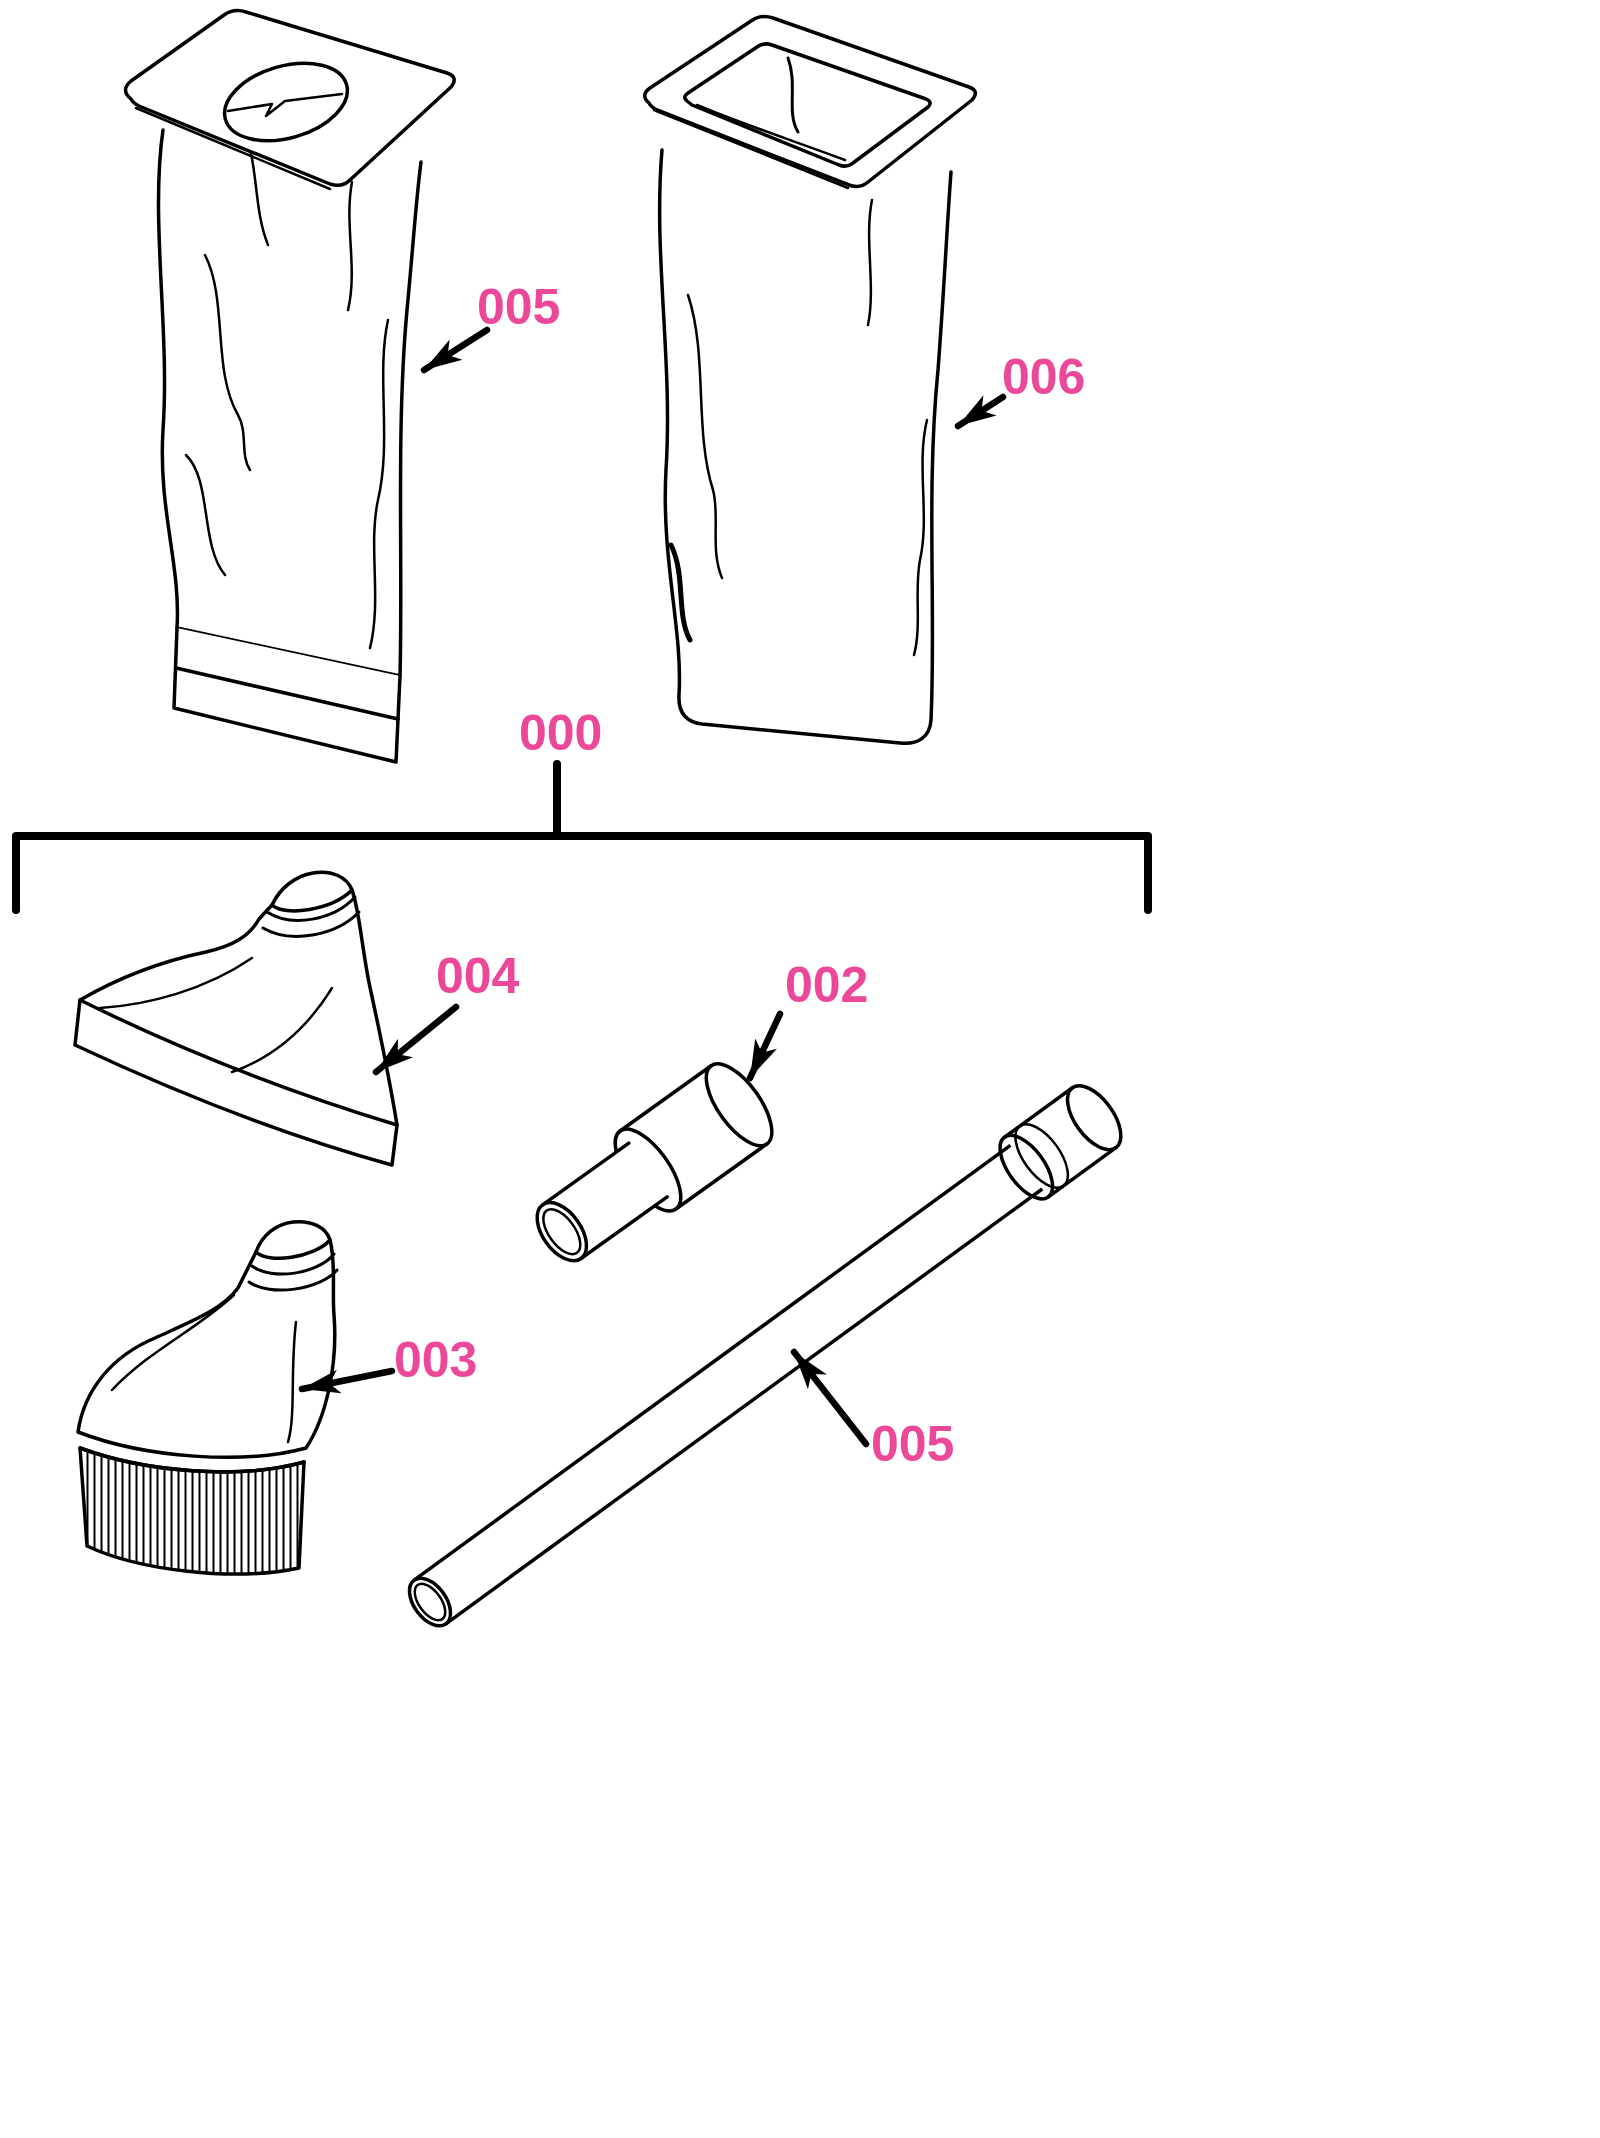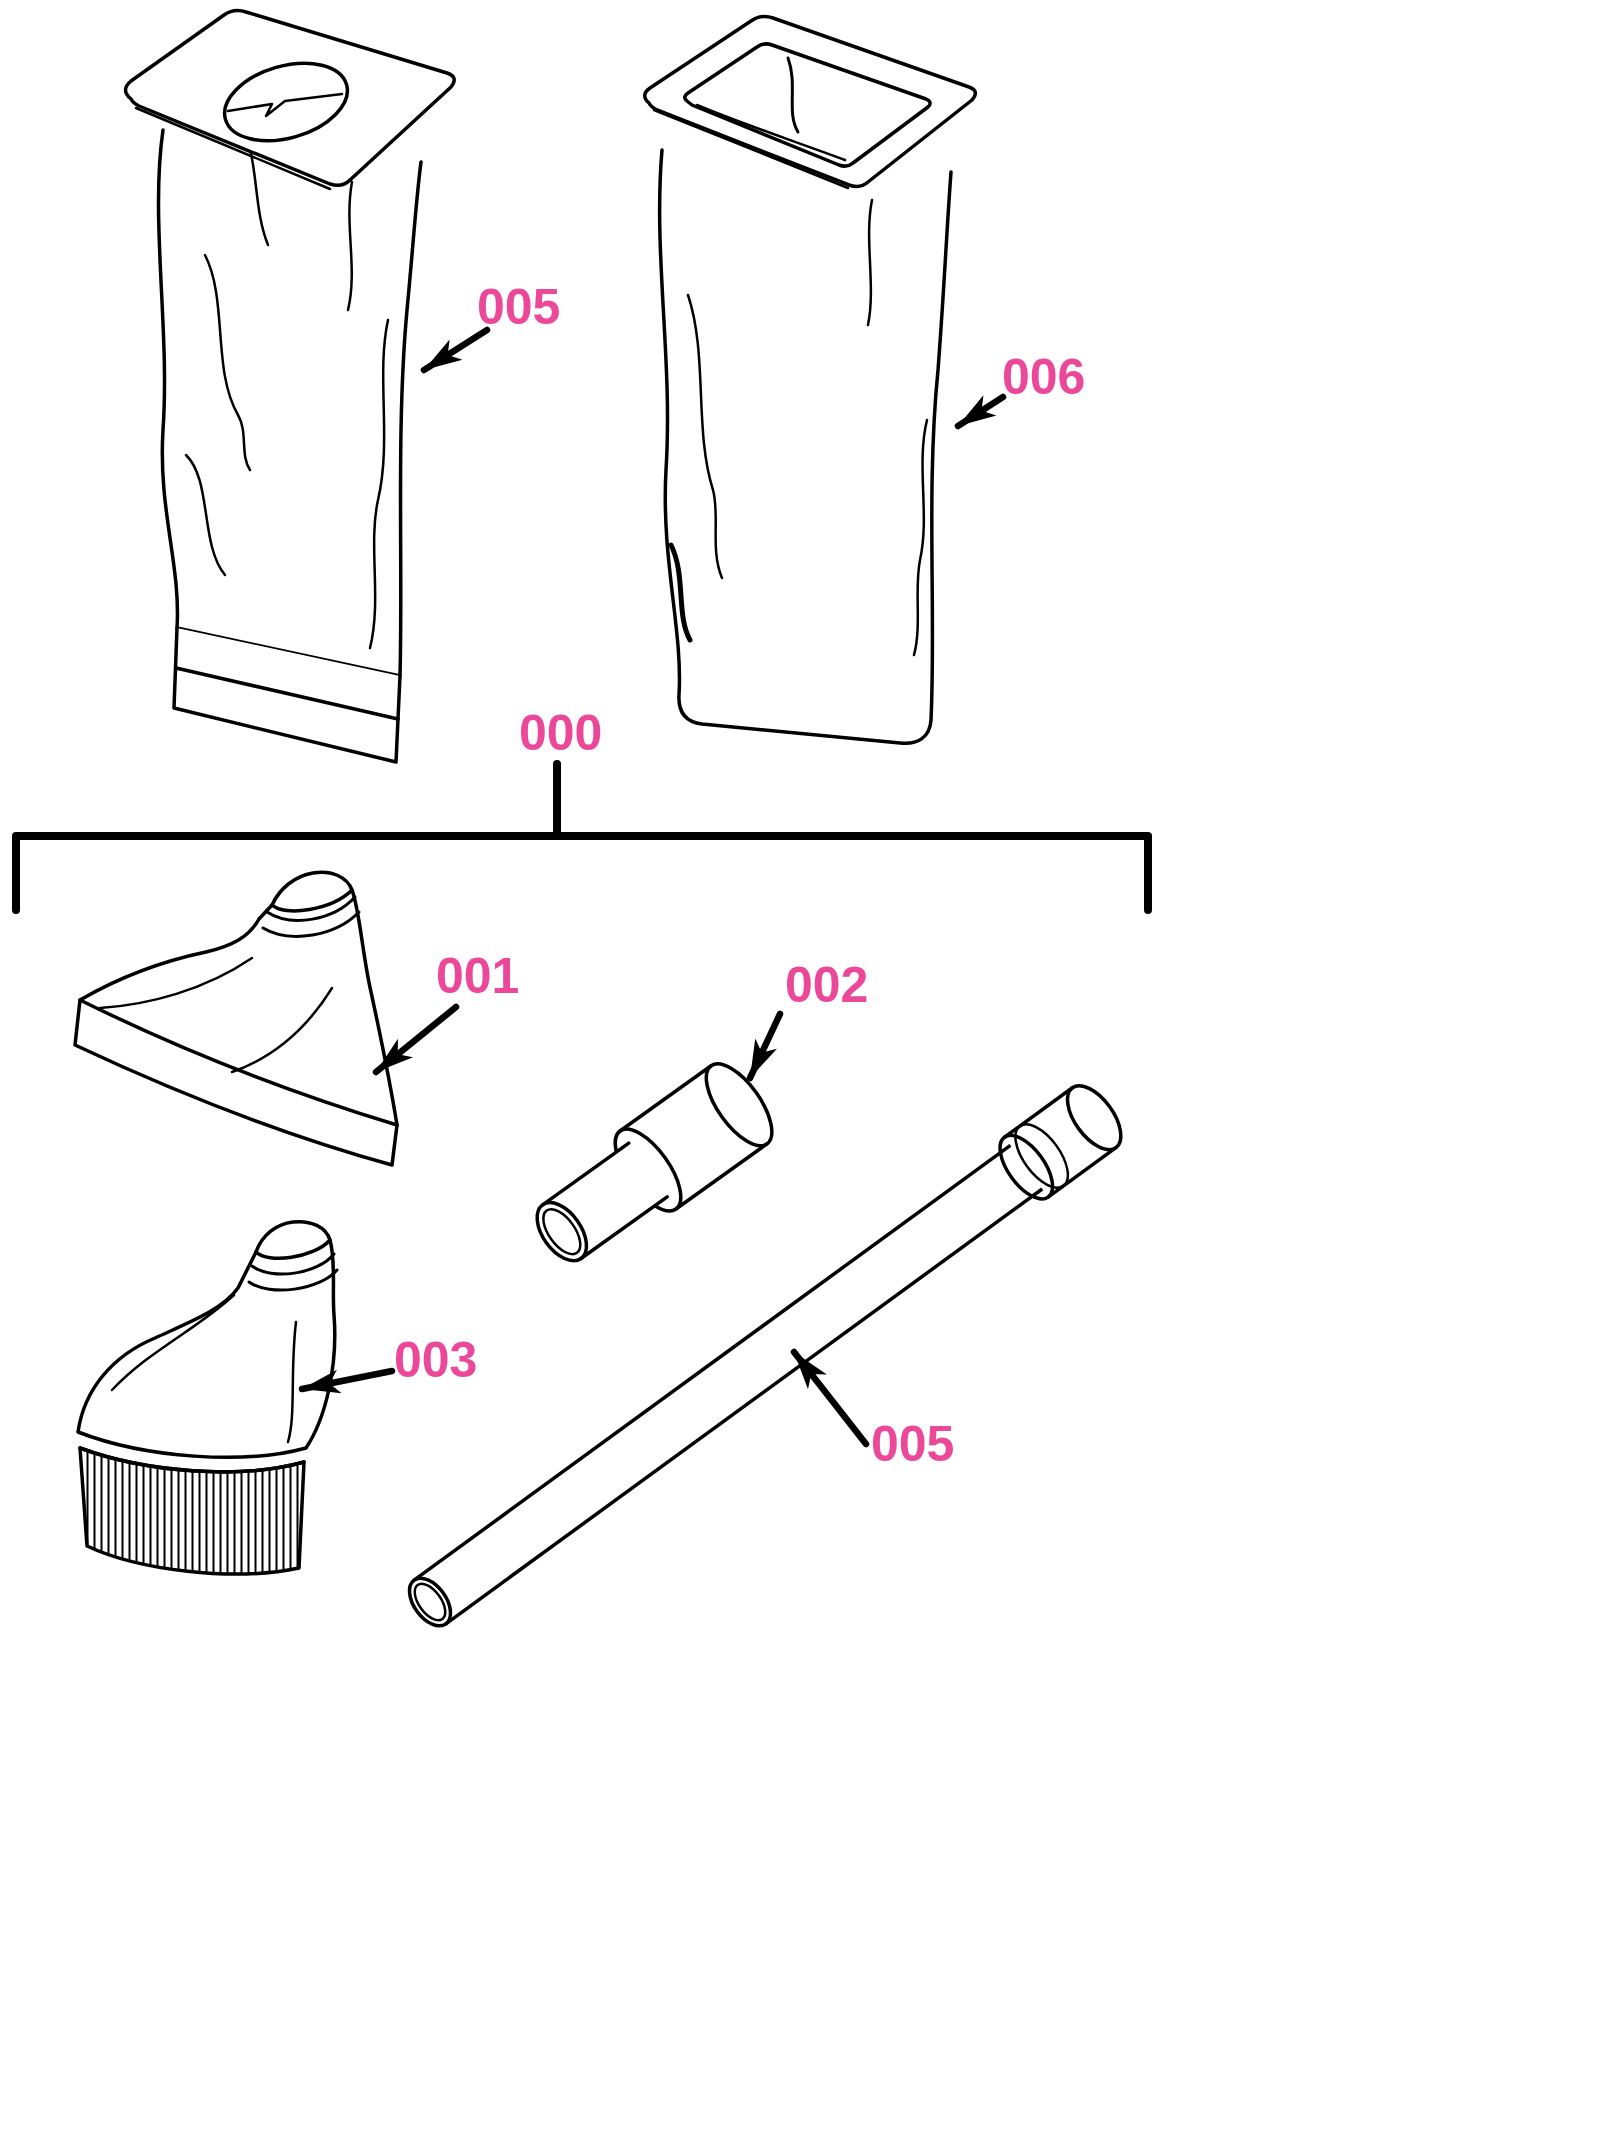--- a/index.html
+++ b/index.html
@@ -145,18 +145,18 @@
         <path d="M 392,1371 L 302,1389" marker-end="url(#ah)"></path>
         <path d="M 866,1444 L 794,1352" marker-end="url(#ah)"></path>
       </g>
 
     </g>
   </svg>
 
   <div class="callout" style="left:477px; top:282px;">005</div>
   <div class="callout" style="left:1002px; top:352px;">006</div>
   <div class="callout" style="left:519px; top:697px;margin-top:11px;">000</div>
-  <div class="callout" style="left:436px; top:951px;">001</div>
+  <div class="callout" style="left:436px; top:951px;">004</div>
   <div class="callout" style="left:757px; top:960px;margin-left:28px;">002</div>
   <div class="callout" style="left:394px; top:1335px;">003</div>
   <div class="callout" style="left:871px; top:1419px;">005</div>
 
 </div>
 
 </body></html>

